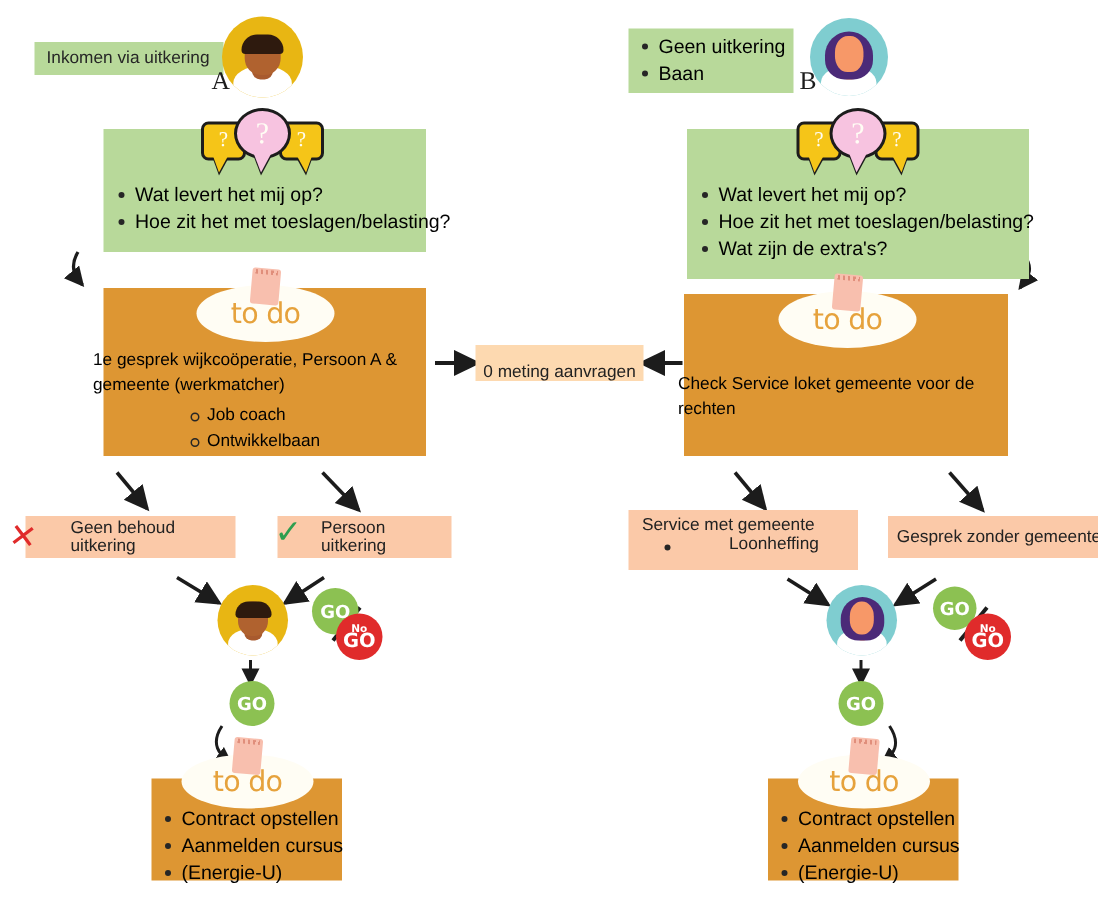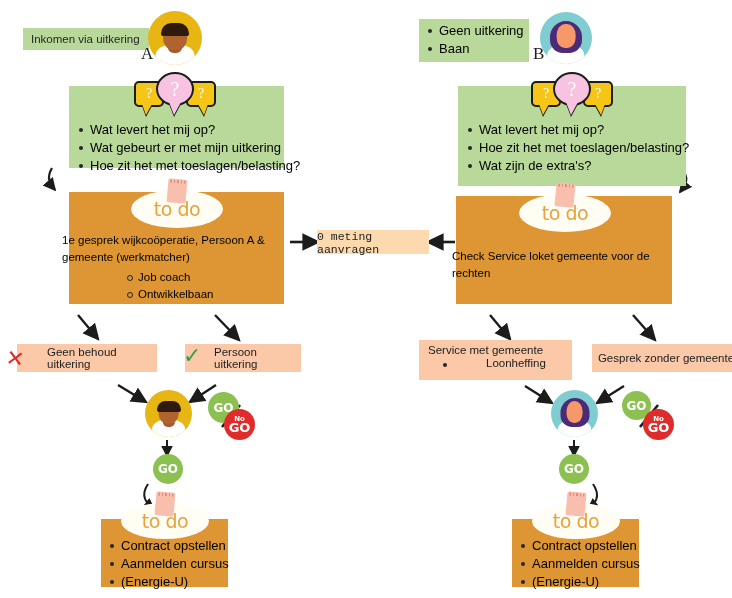--- a/index.html
+++ b/index.html
@@ -34,23 +34,22 @@
     color: #1f1f1f;
   }
   .peach-box {
     background: #fbc9a8;
     color: #222;
     display: flex; align-items: center;
   }
   .lightpeach-box {
     background: #fdd9b0;
     color: #222;
-    display: flex; align-items: flex-start; justify-content: center;
+    display: flex; align-items: flex-end; justify-content: center;
     font-size: 11.5px;
-    font-family: Liberation Mono, monospace;
   }
 
   ul.bullets { list-style: none; }
   ul.bullets > li {
     position: relative;
     padding-left: 13px;
     font-size: 13px;
     line-height: 16px;
     margin-bottom: 2px;
     white-space: nowrap;
@@ -246,21 +245,20 @@
   <div class="avatar-letter" style="left:141px; top:44px;">A</div>
 
   <div class="abs green-box" style="left:69px; top:86px; width:215px; height:82px;"></div>
   <div class="qbubbles" style="left:130px; top:72px;">
     <div class="qb qb-yellow qb-left">?</div>
     <div class="qb qb-yellow qb-right">?</div>
     <div class="qb qb-center">?</div>
   </div>
   <ul class="abs bullets" style="left:77px; top:122px; width:205px;">
     <li>Wat levert het mij op?</li>
-    <li>Wat gebeurt er met mijn uitkering</li>
     <li>Hoe zit het met toeslagen/belasting?</li>
   </ul>
 
   <div class="abs orange-box" style="left:69px; top:192px; width:215px; height:112px;"></div>
   <div class="todo-logo" style="left:133px; top:192px;">
     <div class="todo-note"></div>
     <span class="txt">to do</span>
   </div>
   <div class="abs body-text" style="left:62px; top:232px; width:222px;">1e gesprek wijkcoöperatie, Persoon A &amp; gemeente (werkmatcher)</div>
   <ul class="abs sub-bullets" style="left:85px; top:269px;">

